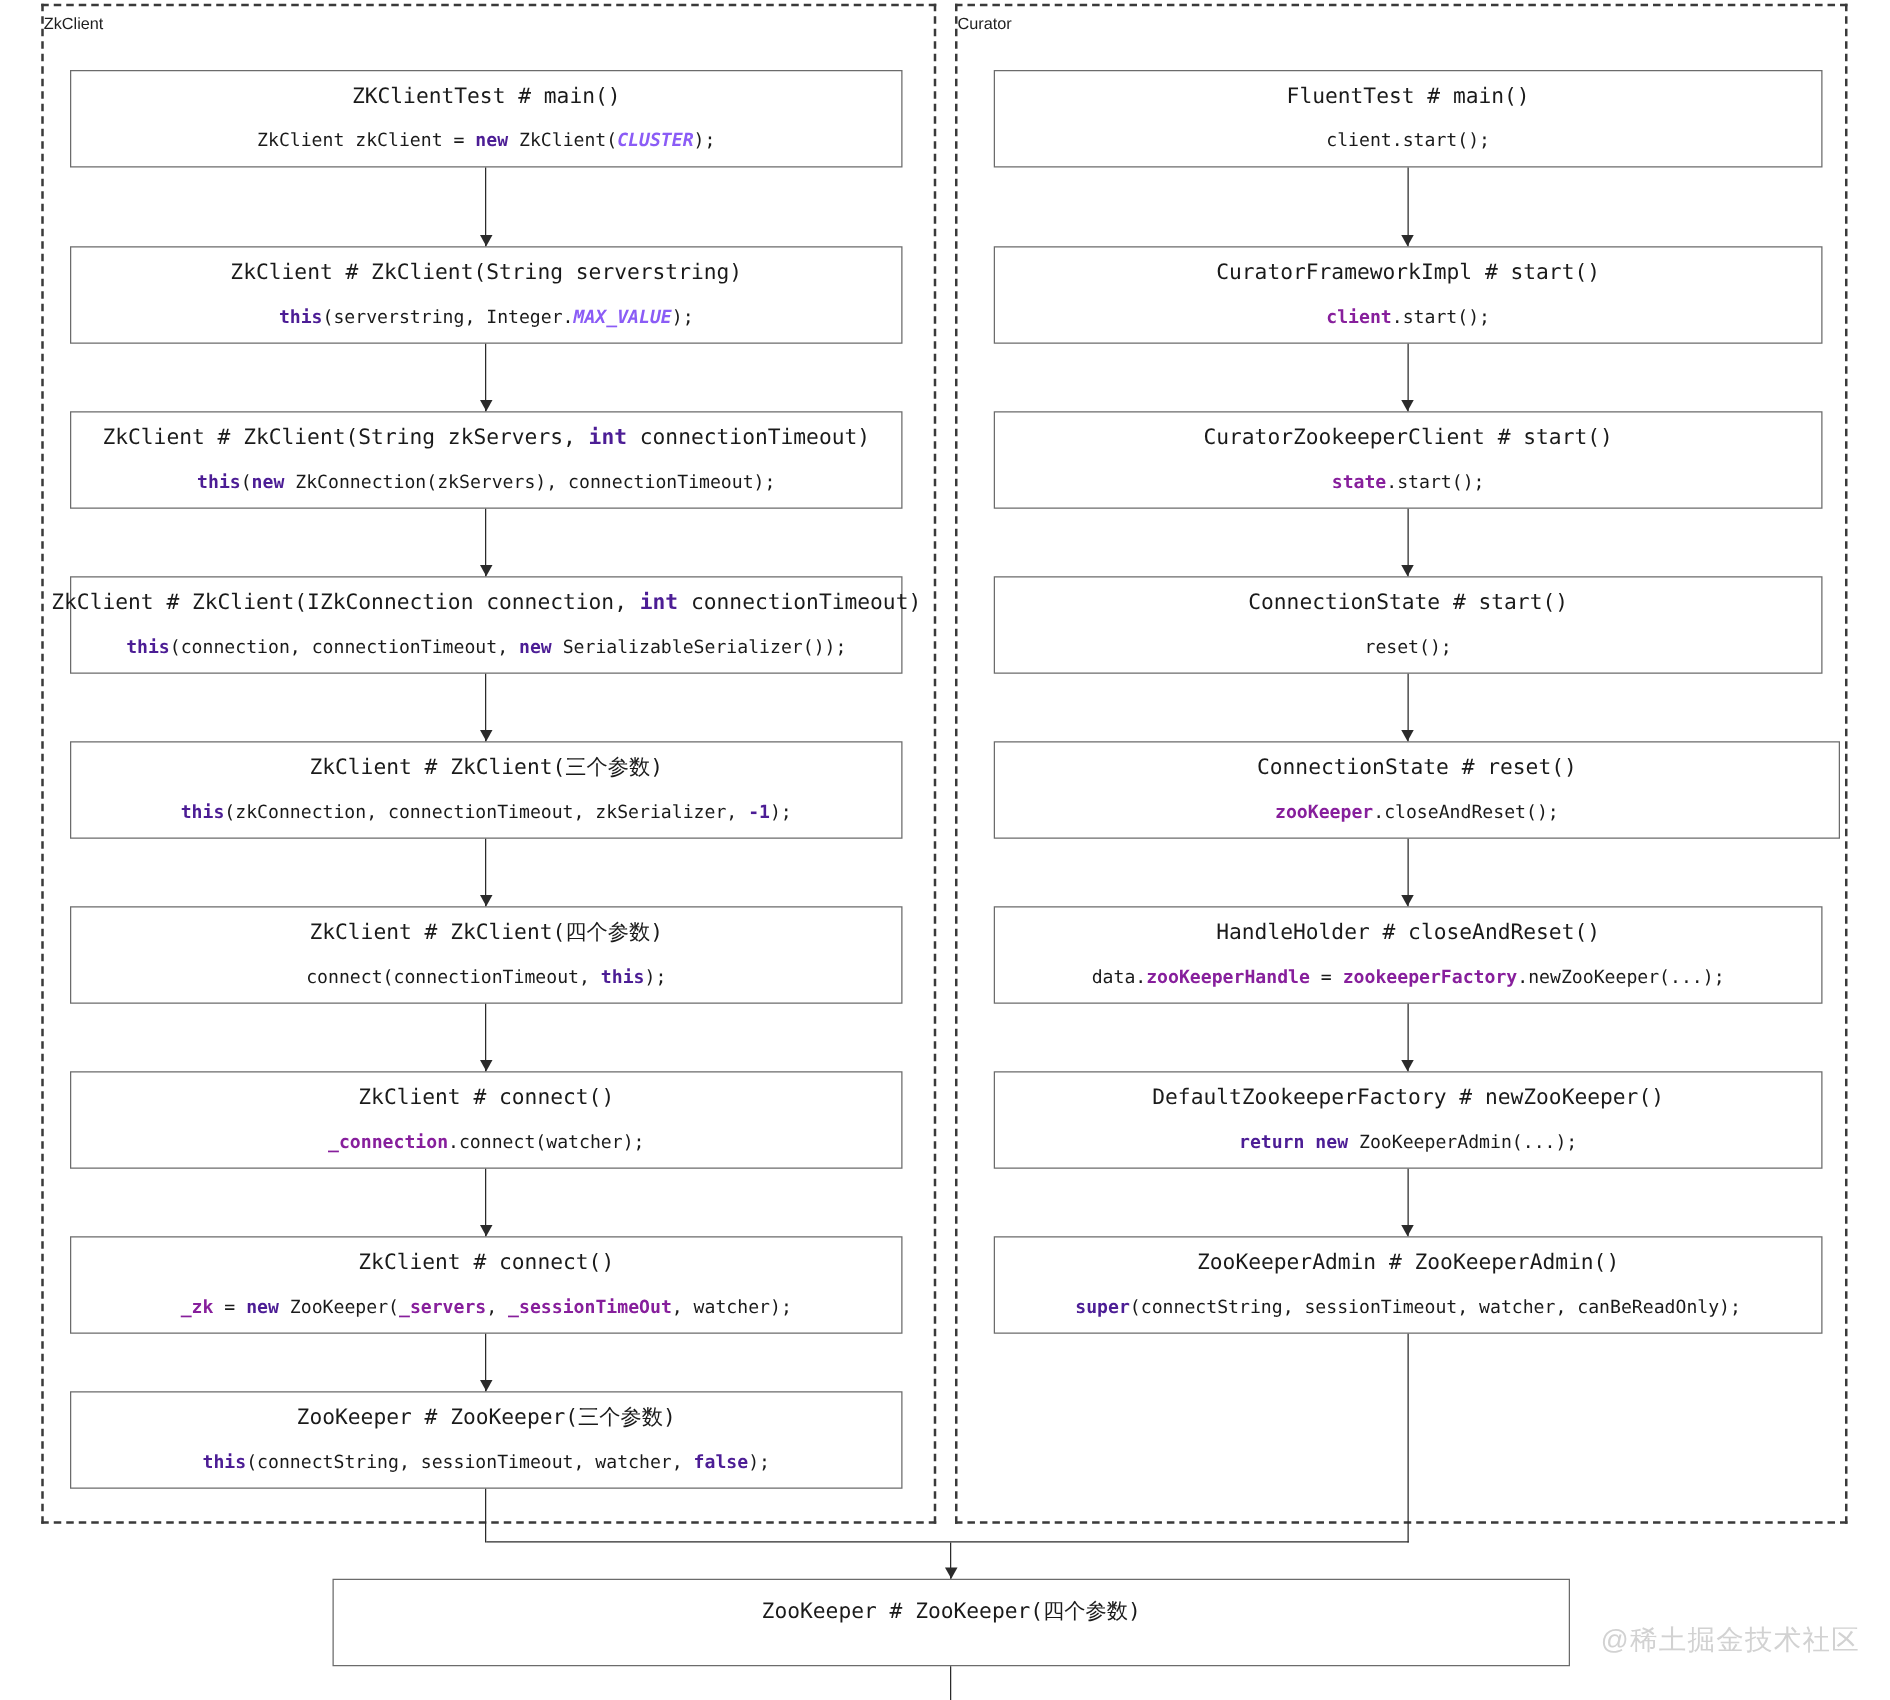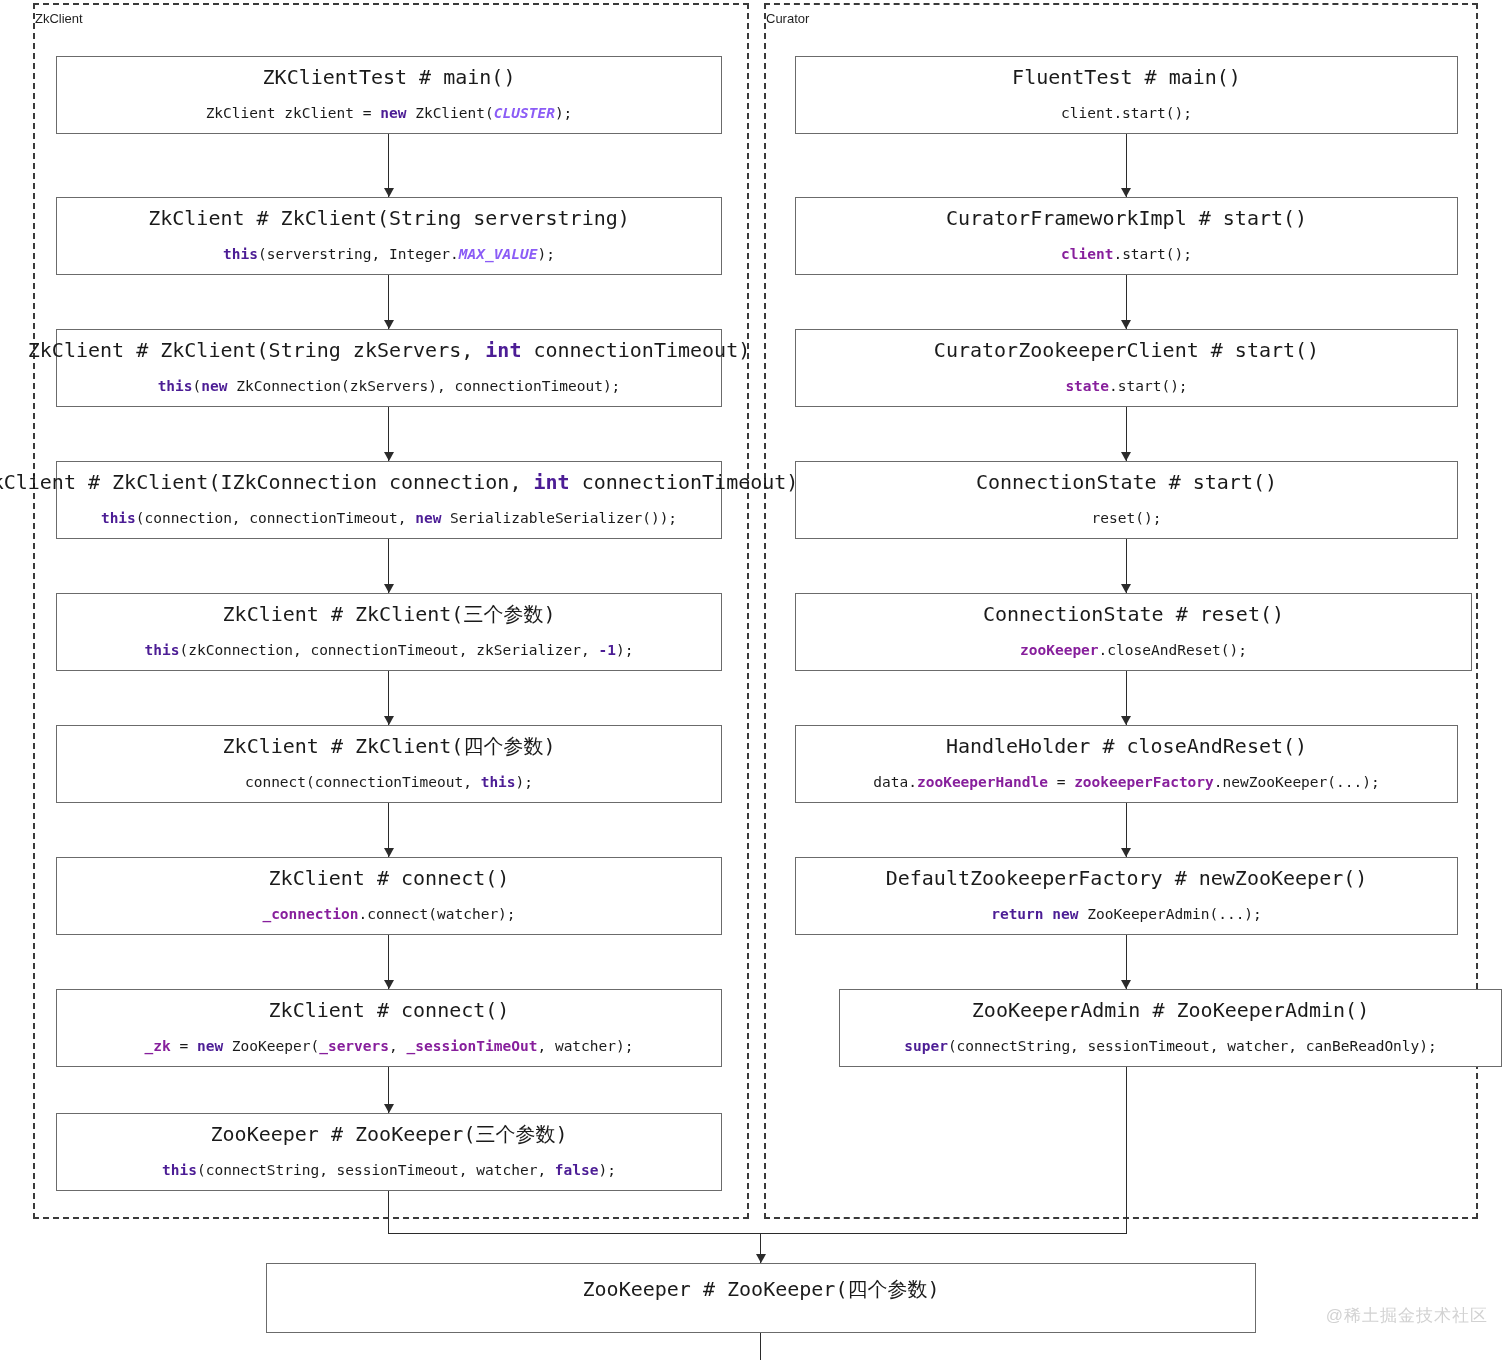--- a/index.html
+++ b/index.html
@@ -21,21 +21,21 @@
   #group-curator{left:764px;top:3px;width:714px;height:1216px;}
 
   
   .node{
     position:absolute;box-sizing:border-box;
     border:1.6px solid #6b6b6b;background:#ffffff;
     display:flex;flex-direction:column;align-items:center;justify-content:center;
     padding:0 8px;
   }
   .node .sig{
-    font-size:20px;line-height:18px;white-space:nowrap;color:#1a1a1a;
+    font-size:17px;line-height:18px;white-space:nowrap;color:#1a1a1a;
     margin-bottom:18px;
   }
   .node .code{
     font-size:14.5px;line-height:18px;white-space:nowrap;color:#1a1a1a;
   }
 
   
   .kw{color:#4c1d95;font-weight:bold;}           
   .fld{color:#871f9c;font-weight:bold;}          
   .cst{color:#8b5cf6;font-weight:bold;font-style:italic;text-align:center;} 
@@ -47,21 +47,21 @@
   .arrowhead{
     position:absolute;width:0;height:0;
     border-left:5.5px solid transparent;border-right:5.5px solid transparent;
     border-top:9px solid #2b2b2b;
   }
 
   
   #watermark{
     position:absolute;right:24px;bottom:33px;
     font-family:"Liberation Sans","DejaVu Sans",sans-serif;
-    font-size:17px;color:#d2d2d2;letter-spacing:1px;white-space:nowrap;
+    font-size:22px;color:#d2d2d2;letter-spacing:1px;white-space:nowrap;
   }
 </style>
 </head>
 <body>
 
 <div id="canvas">
 
   <div class="group" id="group-zkclient">
     <div class="group-label">ZkClient</div>
   </div>
@@ -127,21 +127,21 @@
         <div class="code"><span class="fld">zooKeeper</span><span>.closeAndReset();</span></div>
       </div>
       <div class="node" style="left: 795px; top: 725px; width: 663px; height: 78px;">
         <div class="sig">HandleHolder # closeAndReset()</div>
         <div class="code"><span>data.</span><span class="fld">zooKeeperHandle</span><span> = </span><span class="fld">zookeeperFactory</span><span>.newZooKeeper(...);</span></div>
       </div>
       <div class="node" style="left: 795px; top: 857px; width: 663px; height: 78px;">
         <div class="sig">DefaultZookeeperFactory # newZooKeeper()</div>
         <div class="code"><span class="kw">return</span><span> </span><span class="kw">new</span><span> ZooKeeperAdmin(...);</span></div>
       </div>
-      <div class="node" style="left: 839px; top: 989px; width: 663px; height: 78px;">
+      <div class="node" style="left: 795px; top: 989px; width: 663px; height: 78px;">
         <div class="sig">ZooKeeperAdmin # ZooKeeperAdmin()</div>
         <div class="code"><span class="kw">super</span><span>(connectString, sessionTimeout, watcher, canBeReadOnly);</span></div>
       </div>
       <div class="node" style="left: 266px; top: 1263px; width: 990px; height: 70px;">
         <div class="sig">ZooKeeper # ZooKeeper(四个参数)</div>
       </div>
     </div>
   <div id="edges">
       <div class="vline" style="left: 388.2px; top: 134px; height: 63px;"></div>
       <div class="arrowhead" style="left: 383.5px; top: 188px;"></div>

